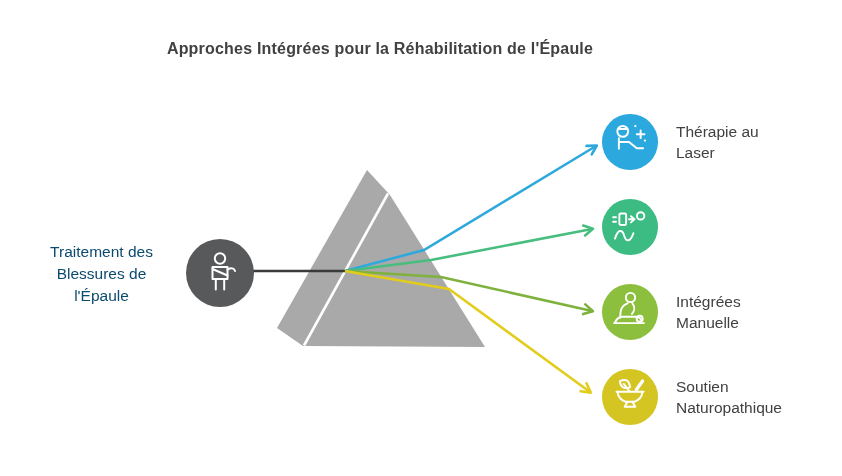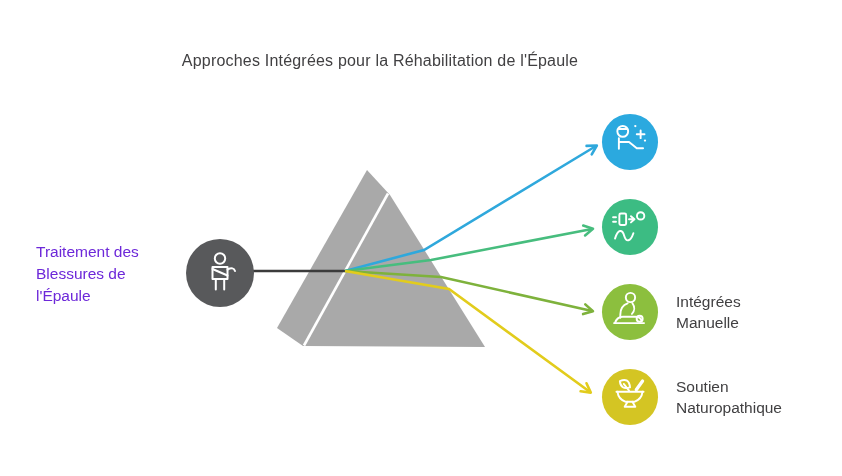--- a/index.html
+++ b/index.html
@@ -2,28 +2,28 @@
 <html><head>
 <meta charset="utf-8">
 <style>
   html,body{margin:0;padding:0;}
   body{font-family:"Liberation Sans", sans-serif; background:#ffffff;}
   .canvas{
     position:relative; width:842px; height:476px; background:#ffffff;
     overflow:hidden; color:#414042;
   }
   .title{
-    position:absolute; top:52px; left:0; width:760px;
-    text-align:center; font-size:16px; letter-spacing:.2px; color:#414042;
+    position:absolute; top:40px; left:0; width:760px;
+    text-align:center; font-size:16px; letter-spacing:.2px; color:#414042;font-weight:bold;
   }
   .diagram-svg{position:absolute; top:0; left:0; z-index:1;}
   .node, .row{position:absolute; z-index:2;}
   .source-label{
     position:absolute; top:241px; left:36px; width:131px; z-index:2;
-    text-align:left; font-size:15.5px; line-height:22px; color:#6d28d9;
+    text-align:center; font-size:15.5px; line-height:22px; color:#0c4a6e;
   }
   .source-node{position:absolute; top:239px; left:186px; width:68px; height:68px; z-index:2;}
   .row{display:flex; align-items:center; left:601px; height:58px;}
   .row .bubble{width:58px; height:58px; flex:0 0 58px;}
   .row .label{
     margin-left:17px; width:122px; font-size:15.5px; line-height:21px; color:#414042;
   }
   .r0{top:113px;} .r1{top:198px;} .r2{top:283px;} .r3{top:368px;}
   svg .glyph{fill:none; stroke:#ffffff; stroke-width:2; stroke-linecap:round; stroke-linejoin:round;}
 </style>
@@ -82,20 +82,21 @@
       <circle cx="30" cy="30" r="29" fill="#2ba9df"></circle>
       <g class="glyph">
         <circle cx="22.5" cy="19" r="5.6"></circle>
         <path d="M18.5 16.5 h8"></path>
         <path d="M18.5 26 v11 M18.5 30 h10.5 l8 6.5 h6.5"></path>
         <path d="M41 18 v8 M37 22 h8"></path>
         <circle cx="35.5" cy="13.5" r="1.2" fill="#ffffff" stroke="none"></circle>
         <circle cx="45.5" cy="28.5" r="1.2" fill="#ffffff" stroke="none"></circle>
       </g>
     </svg>
+    <div class="label">Thérapie au Laser</div>
   </div>
 
   <div class="row r1">
     <svg class="bubble" width="58" height="58" viewBox="0 0 60 60">
       <circle cx="30" cy="30" r="29" fill="#3cbc83"></circle>
       <g class="glyph">
         <path d="M12.5 20 h3 M12.5 24.5 h3"></path>
         <rect x="19" y="16" width="7" height="12" rx="1.5"></rect>
         <path d="M29 22 h4.5 M31 18.8 l3.6 3.2 -3.6 3.2"></path>
         <circle cx="41" cy="18.5" r="3.8"></circle>

